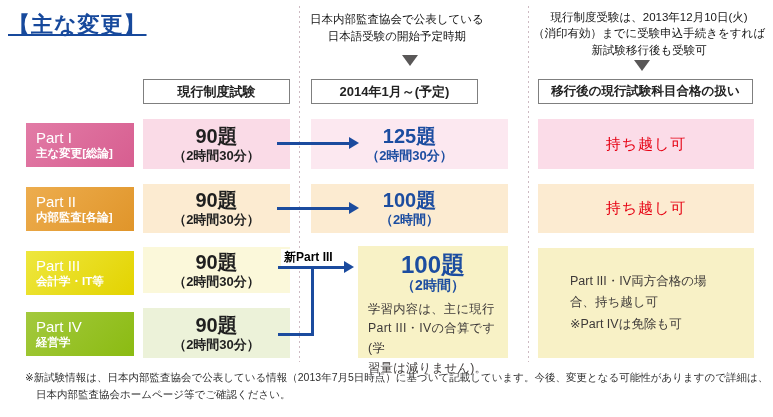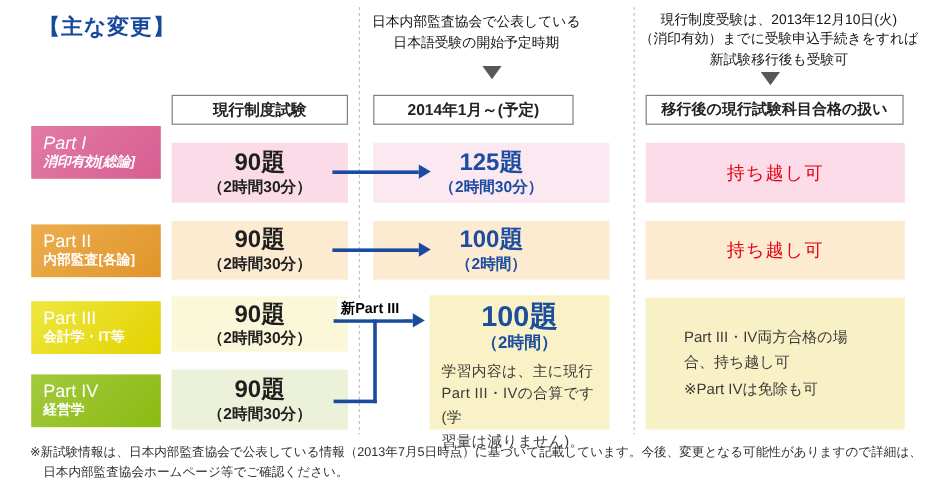--- a/index.html
+++ b/index.html
@@ -1,39 +1,39 @@
 <!DOCTYPE html>
 <html><head>
 <meta charset="utf-8">
 <style>
   html,body{margin:0;padding:0;background:#fff;}
   .stage{position:relative;width:773px;height:417px;background:#fff;overflow:hidden;
          font-family:"Liberation Sans","DejaVu Sans",sans-serif;color:#1f1f1f;}
-  .title{position:absolute;left:32px;top:10px;font-size:18px;font-weight:bold;color:#17499c;letter-spacing:1px;}
+  .title{position:absolute;left:8px;top:10px;font-size:22px;font-weight:bold;color:#17499c;letter-spacing:1px;text-decoration:underline;}
   .vline{position:absolute;top:6px;height:356px;width:1px;
          background-image:repeating-linear-gradient(to bottom,#cdbac2 0,#cdbac2 2px,transparent 2px,transparent 5px);}
   .vline-1{left:299px;}
   .vline-2{left:528px;}
   .ann{position:absolute;font-size:11.5px;line-height:1.5;color:#141414;text-align:center;}
   .ann-mid{left:310px;top:11px;}
   .ann-right{left:533px;top:9px;line-height:1.42;}
   .tri{position:absolute;width:0;height:0;border-left:8px solid transparent;border-right:8px solid transparent;
        border-top:11px solid #595757;}
   .tri-mid{left:402px;top:55px;}
   .tri-right{left:634px;top:60px;}
   .hdr{position:absolute;top:79px;height:25px;box-sizing:border-box;border:1px solid #7f7f7f;background:#fff;
        display:flex;align-items:center;justify-content:center;font-size:13px;font-weight:bold;color:#222;}
   .hdr-current{left:143px;width:147px;}
   .hdr-new{left:311px;width:167px;}
   .hdr-carry{left:538px;width:215px;font-size:12.5px;}
   .plabel{position:absolute;left:26px;width:108px;height:44px;box-sizing:border-box;color:#fff;
           padding-left:10px;display:flex;flex-direction:column;justify-content:center;}
   .plabel .pname{font-size:15px;line-height:1.15;}
   .plabel .psub{font-size:11.5px;font-weight:bold;line-height:1.2;margin-top:1px;}
-  .plabel-1{top:105px;background:linear-gradient(135deg,#e27ba6,#d75e90);font-style:italic;}
+  .plabel-1{top:123px;background:linear-gradient(135deg,#e27ba6,#d75e90);}
   .plabel-2{top:187px;background:linear-gradient(135deg,#edad4e,#e0952a);}
   .plabel-3{top:251px;background:linear-gradient(135deg,#eee73e,#e3d300);}
   .plabel-4{top:312px;background:linear-gradient(135deg,#a3c93d,#8bbb12);}
   .box{position:absolute;display:flex;flex-direction:column;align-items:center;justify-content:center;}
   .q{font-size:20px;font-weight:bold;line-height:1.15;}
   .t{font-size:13px;font-weight:bold;line-height:1.2;}
   .blue{color:#1c4da0;}
   .cur-1{left:143px;top:119px;width:147px;height:50px;background:#fadbe7;}
   .cur-2{left:143px;top:184px;width:147px;height:49px;background:#fcebd1;}
   .cur-3{left:143px;top:247px;width:147px;height:46px;background:#fbf8da;}
@@ -82,21 +82,21 @@
     <div>新試験移行後も受験可</div>
   </div>
   <div class="tri tri-right"></div>
 
   <div class="hdr hdr-current">現行制度試験</div>
   <div class="hdr hdr-new">2014年1月～(予定)</div>
   <div class="hdr hdr-carry">移行後の現行試験科目合格の扱い</div>
 
   <div class="plabel plabel-1">
     <div class="pname">Part I</div>
-    <div class="psub">消印有効[総論]</div>
+    <div class="psub">主な変更[総論]</div>
   </div>
   <div class="plabel plabel-2">
     <div class="pname">Part II</div>
     <div class="psub">内部監査[各論]</div>
   </div>
   <div class="plabel plabel-3">
     <div class="pname">Part III</div>
     <div class="psub">会計学・IT等</div>
   </div>
   <div class="plabel plabel-4">

